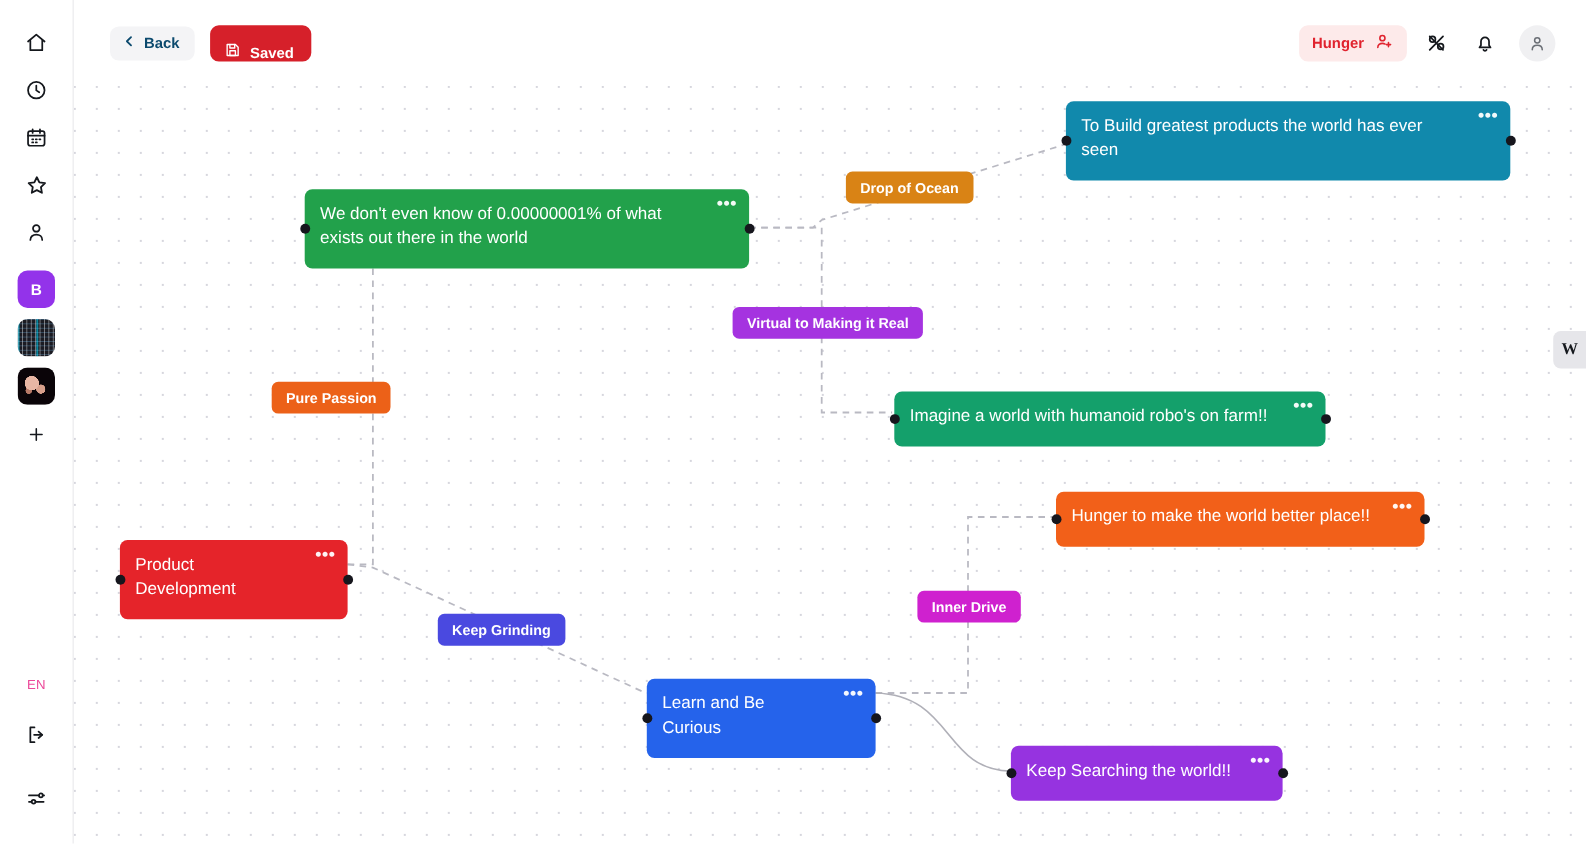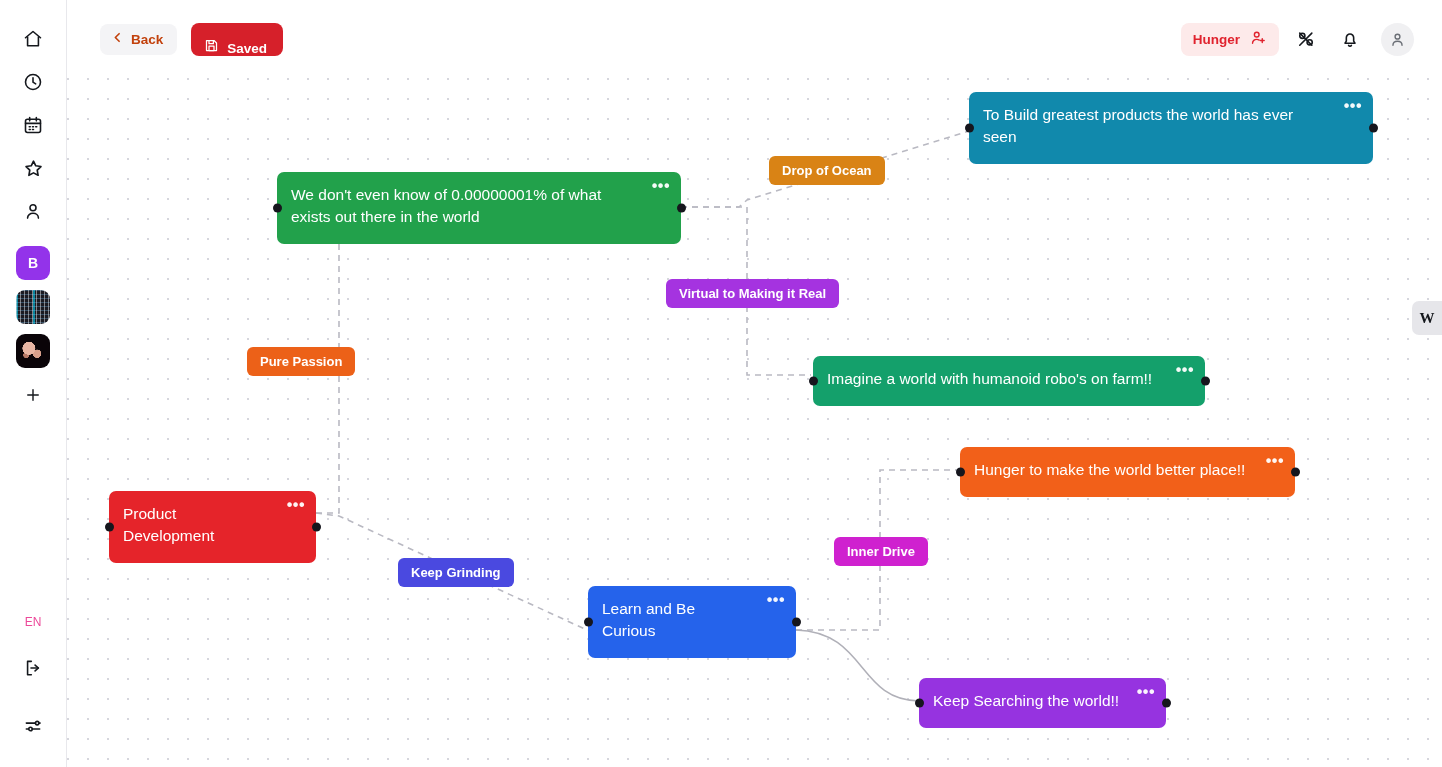--- a/index.html
+++ b/index.html
@@ -82,21 +82,21 @@
     z-index: 12;
     display: flex; align-items: center;
     padding: 0 28px 0 33px;
     pointer-events: none;
   }
   .topbar > * { pointer-events: auto; }
   .btn-back {
     display: flex; align-items: center; gap: 7px;
     height: 31px; padding: 0 14px 0 11px;
     background: #f4f4f6; border: none; border-radius: 8px;
-    font-size: 13.5px; font-weight: 600; color: #c2410c;
+    font-size: 13.5px; font-weight: 600; color: #0c4a6e;
     cursor: pointer;
   }
   .btn-saved {
     display: flex; align-items: flex-end; gap: 8px;
     height: 33px; padding: 0 16px 0 13px;
     background: #d6202a; border: none; border-radius: 8px;
     font-size: 13.5px; font-weight: 700; color: #ffffff;
     margin-left: 14px; cursor: pointer;
   }
   .spacer { flex: 1 1 auto; }
@@ -297,21 +297,21 @@
       <span class="handle r"></span>
     </div>
 
     <div class="node" style="left:42px; top:491px; width:207px; background:#e5242a;">
       <span>Product Development</span>
       <span class="dots">•••</span>
       <span class="handle l"></span>
       <span class="handle r"></span>
     </div>
 
-    <div class="node" style="left:521px; top:586px; width:208px; background:#2563eb;">
+    <div class="node" style="left:521px; top:617px; width:208px; background:#2563eb;">
       <span>Learn and Be Curious</span>
       <span class="dots">•••</span>
       <span class="handle l"></span>
       <span class="handle r"></span>
     </div>
 
     <div class="node" style="left:852px; top:678px; width:247px; background:#9633e0;">
       <span>Keep Searching the world!!</span>
       <span class="dots">•••</span>
       <span class="handle l"></span>

